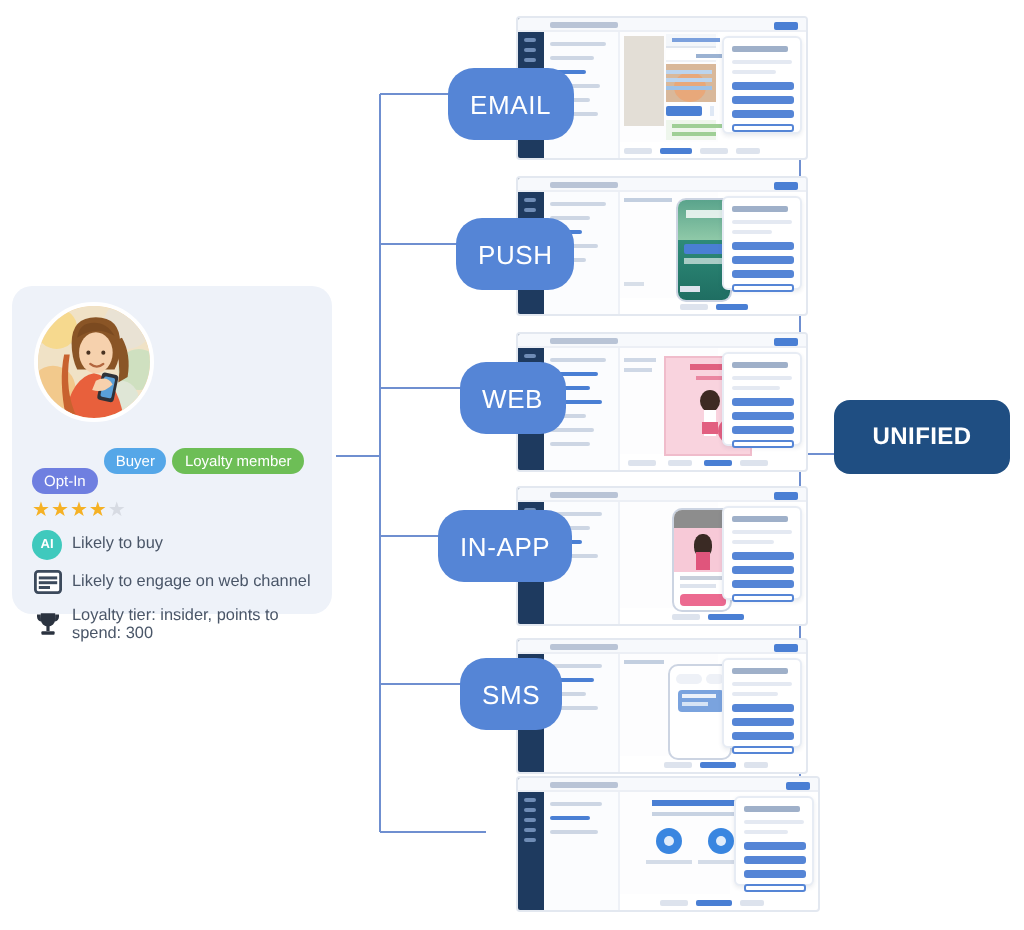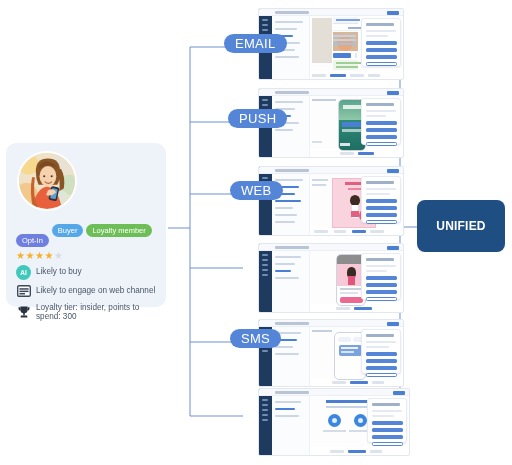--- a/index.html
+++ b/index.html
@@ -64,30 +64,30 @@
 
   
   .pill {
     position: absolute;
     background: #5585d6;
     color: #ffffff;
     border-radius: 13px;
     font-size: 13px;
     letter-spacing: .3px;
     display: flex; align-items: center; justify-content: center;
-    height: 19px;
+    height: 36px;
     padding: 0 11px;
     white-space: nowrap;
     z-index: 40;
   }
 
   
   #unified-box {
     position: absolute; left: 417px; top: 200px;
-    width: 88px; height: 52px;
+    width: 88px; height: 37px;
     background: #1f4e82;
     border-radius: 8px;
     color: #ffffff;
     display: flex; flex-direction: column;
     align-items: center; justify-content: center;
     font-size: 12px; font-weight: bold; line-height: 1.25;
     text-align: center; letter-spacing: .2px;
     z-index: 40;
   }
 
@@ -562,19 +562,20 @@
     <div class="footbar">
       <i style="left:20px; width:14px"></i>
       <i class="hi" style="left:38px; width:18px"></i>
       <i style="left:60px; width:12px"></i>
     </div>
   </div>
 
   <div class="pill" style="left:224px; top:34px;">EMAIL</div>
   <div class="pill" style="left:228px; top:109px;">PUSH</div>
   <div class="pill" style="left:230px; top:181px;">WEB</div>
+  <div class="pill" style="left:219px; top:255px;">IN-APP</div>
   <div class="pill" style="left:230px; top:329px;">SMS</div>
 
   <div id="unified-box">
     <div>UNIFIED</div>
   </div>
 
 </div>
 
 </body></html>

